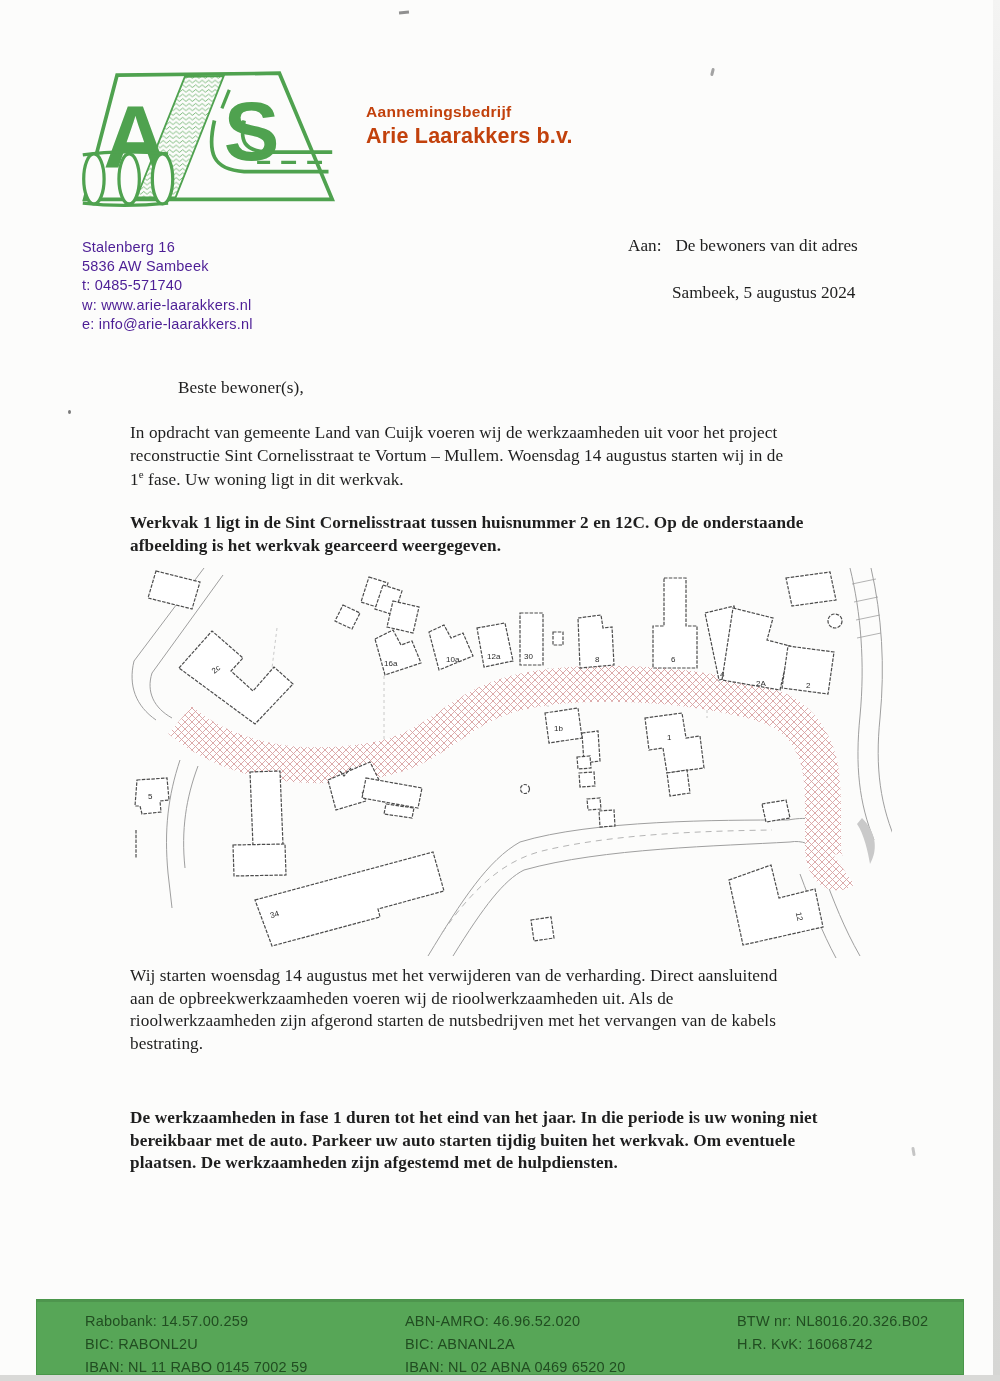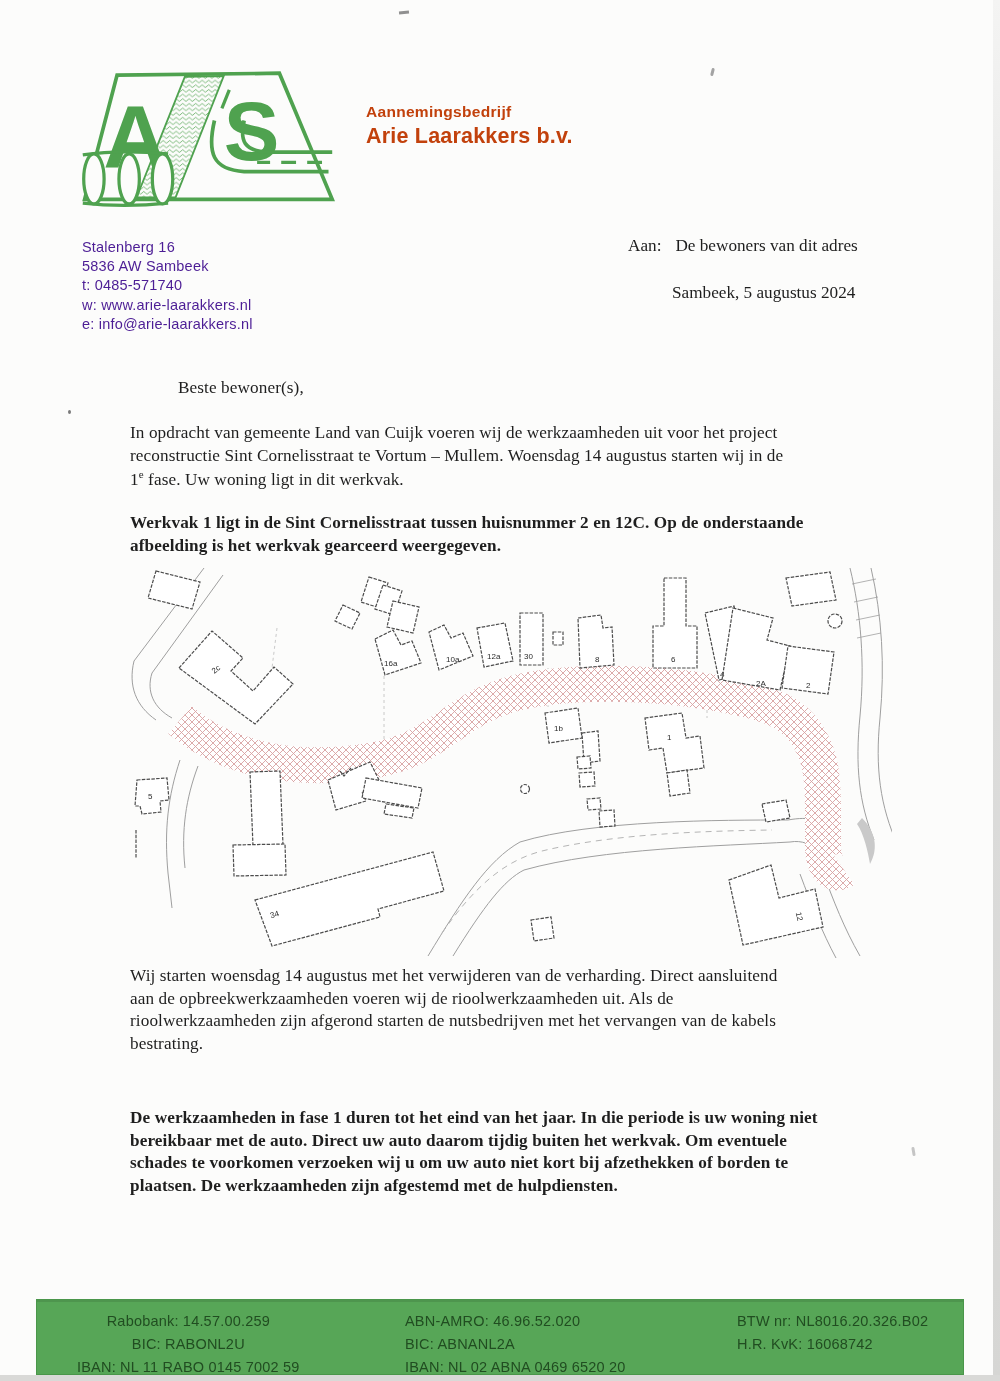--- a/index.html
+++ b/index.html
@@ -32,21 +32,21 @@
   .p3{left:130px;top:966px;}
   .p4{left:130px;top:1108px;font-weight:bold;}
   sup.e{font-size:11px;vertical-align:super;}
   
   .map{position:absolute;left:122px;top:568px;width:770px;height:390px;}
   
   .footer{position:absolute;left:36px;top:1299px;width:926px;height:74px;background:#57a657;
           border:1px solid #4a964a;box-shadow:inset 0 2px 0 rgba(0,0,0,.10);}
   .fcol{position:absolute;top:10px;font-family:"Liberation Sans",sans-serif;font-size:14.5px;
         line-height:23px;color:#214d21;letter-spacing:.2px;white-space:nowrap;}
-  .fc1{left:40px;text-align:center;} .fc2{left:368px;} .fc3{left:700px;}
+  .fc1{left:48px;} .fc2{left:368px;} .fc3{left:700px;}
 </style>
 </head>
 <body>
 
 <div class="page">
 
   <div class="edge-right"></div>
   <div class="edge-bottom"></div>
   <div class="a1"></div>
   <div class="a2"></div>
@@ -199,22 +199,21 @@
 
   <div class="para p3">
     <div class="bl">Wij starten woensdag 14 augustus met het verwijderen van de verharding. Direct aansluitend</div>
     <div class="bl">aan de opbreekwerkzaamheden voeren wij de rioolwerkzaamheden uit. Als de</div>
     <div class="bl">rioolwerkzaamheden zijn afgerond starten de nutsbedrijven met het vervangen van de kabels</div>
     <div class="bl">bestrating.</div>
   </div>
 
   <div class="para p4">
     <div class="bl">De werkzaamheden in fase 1 duren tot het eind van het jaar. In die periode is uw woning niet</div>
-    <div class="bl">bereikbaar met de auto. Direct uw auto daarom tijdig buiten het werkvak. Om eventuele</div>
-    <div class="bl">schades te voorkomen verzoeken wij u om uw auto niet kort bij afzethekken of borden te</div>
+    <div class="bl">bereikbaar met de auto. Parkeer uw auto starten tijdig buiten het werkvak. Om eventuele</div>
     <div class="bl">plaatsen. De werkzaamheden zijn afgestemd met de hulpdiensten.</div>
   </div>
 
   <div class="footer">
     <div class="fcol fc1">
       <div>Rabobank: 14.57.00.259</div>
       <div>BIC: RABONL2U</div>
       <div>IBAN: NL 11 RABO 0145 7002 59</div>
     </div>
     <div class="fcol fc2">

